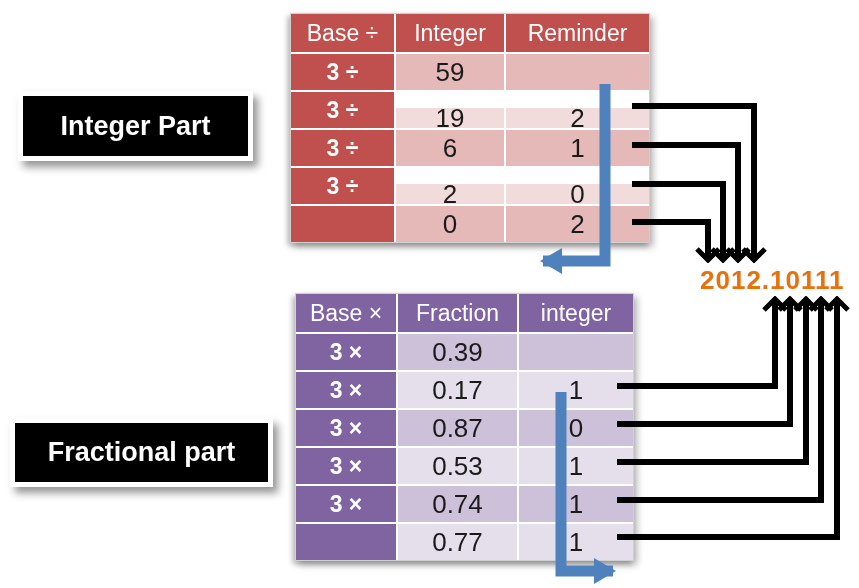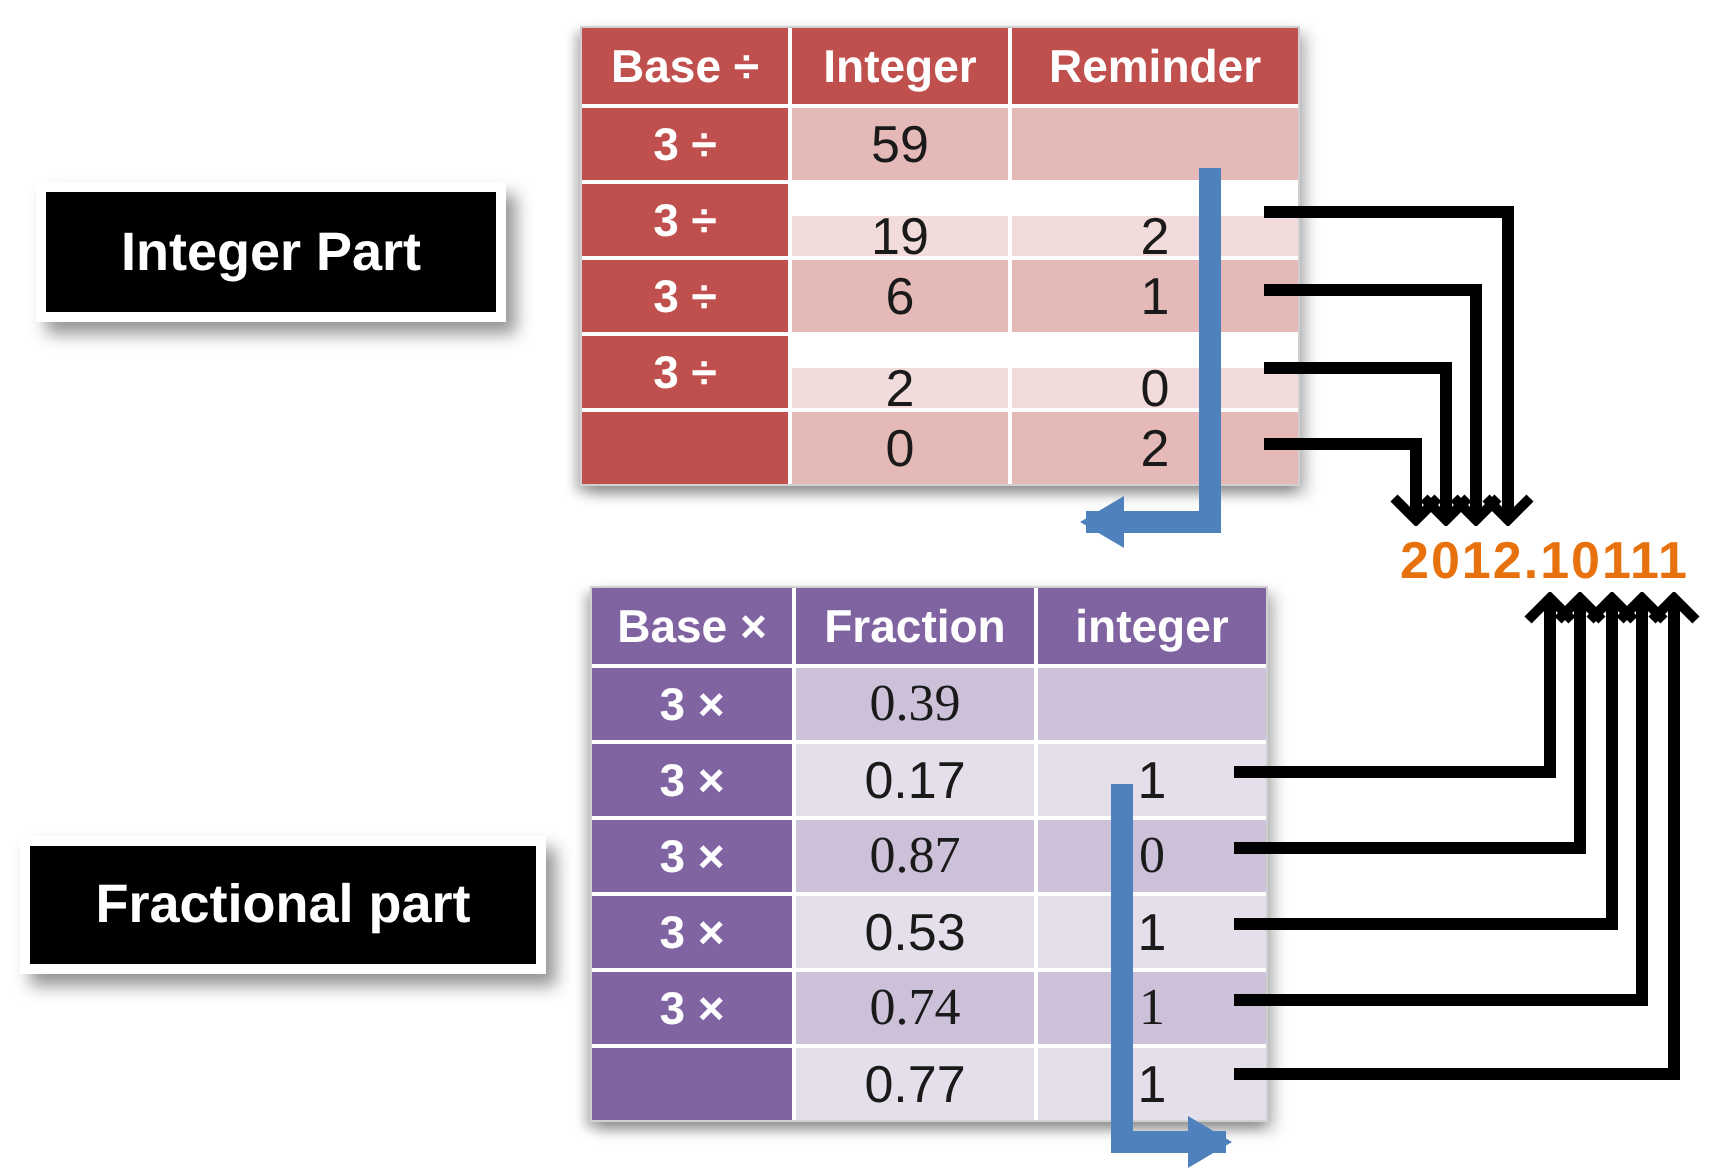--- a/index.html
+++ b/index.html
@@ -21,27 +21,27 @@
     box-shadow:-3px 3px 5px rgba(0,0,0,.22), 3px 4px 7px rgba(0,0,0,.30);
   }
   #int-table{ left:290px; top:13px; grid-template-columns:103px 108px 143px;
               grid-template-rows:38px repeat(5,36px); }
   #frac-table{ left:295px; top:293px; grid-template-columns:100px 119px 114px;
                grid-template-rows:38px repeat(6,36px); }
   .cell{
     display:flex; align-items:center; justify-content:center;
     font-size:26px; color:var(--cell-text); line-height:1;
   }
-  .hdr{ font-weight:bold; font-size:23px; color:#fff; }
+  .hdr{ font-weight:normal; font-size:23px; color:#fff; }
   .side{ font-weight:bold; font-size:23px; color:#fff; }
   .c-red{ background:var(--red-header); }
   .pink-a{ background:var(--pink-row-odd); }
   .pink-b{ background:var(--pink-row-even);margin-top:16px; }
   .c-purple{ background:var(--purple-header); }
-  .lav-a{ background:var(--lavender-row-odd);font-family:Liberation Serif, serif; }
+  .lav-a{ background:var(--lavender-row-odd); }
   .lav-b{ background:var(--lavender-row-even); }
   
   .label-box{
     position:absolute; box-sizing:border-box;
     background:var(--label-bg); color:var(--label-text);
     border:5px solid #fff; box-shadow:5px 6px 8px rgba(0,0,0,.42);
     display:flex; align-items:center; justify-content:center;
     font-weight:bold; font-size:27px; white-space:nowrap;
   }
   #integer-label{ left:18px; top:91px; width:235px; height:70px; }

